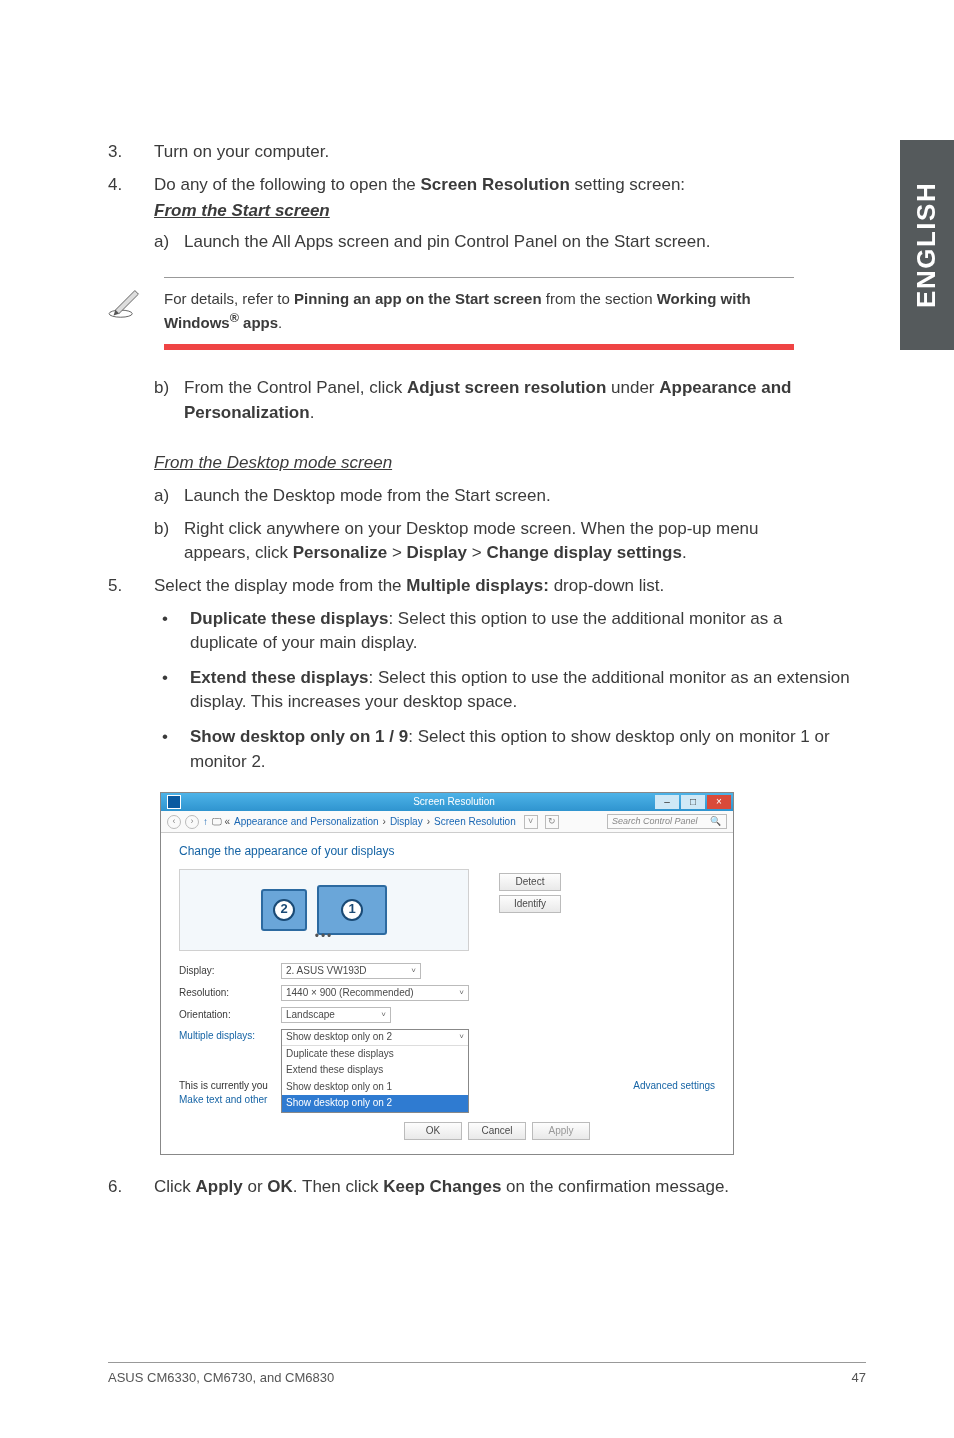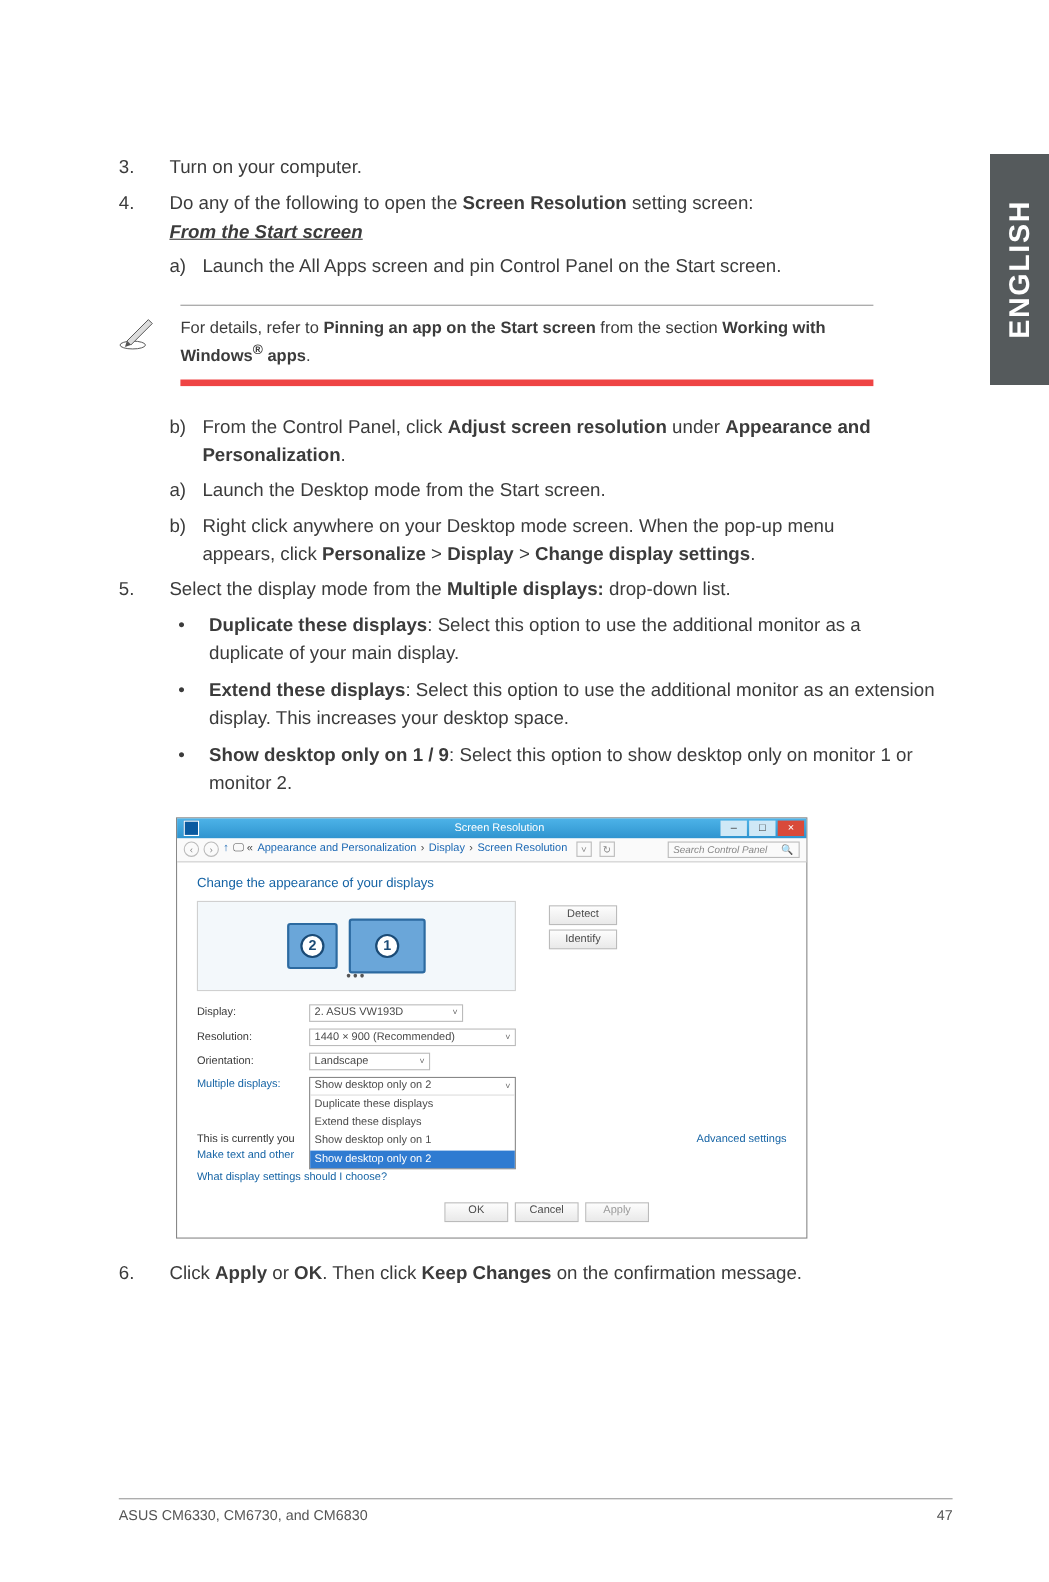--- a/index.html
+++ b/index.html
@@ -266,20 +266,21 @@
   </div>
 
   <div style="margin-left:46px">
     <div class="sub-item">
       <div class="s">b)</div>
       <div class="sc">
         <span>From the Control Panel, click </span><b>Adjust screen resolution</b><span> under </span><b>Appearance and Personalization</b><span>.</span>
       </div>
     </div>
 
+    <div class="ital-und" style="margin-top:26px">From the Desktop mode screen</div>
 
     <div class="sub-item" style="margin-top:8px">
       <div class="s">a)</div>
       <div class="sc">Launch the Desktop mode from the Start screen.</div>
     </div>
 
     <div class="sub-item" style="margin-top:8px">
       <div class="s">b)</div>
       <div class="sc">
         <span>Right click anywhere on your Desktop mode screen. When the pop-up menu</span><br>
@@ -400,21 +401,20 @@
       <div class="links" style="margin-top:-40px">
         <div>
           <span class="note-plain">This is currently you</span><br>
           <span>Make text and other</span>
         </div>
         <div style="margin-left:auto">
           <span>Advanced settings</span>
         </div>
       </div>
 
-      <div class="linkline">What display settings should I choose?</div>
 
       <div class="btnrow">
         <div class="flatbtn">OK</div>
         <div class="flatbtn">Cancel</div>
         <div class="flatbtn disabled">Apply</div>
       </div>
     </div>
   </div>
 
   <ol class="num-list">

